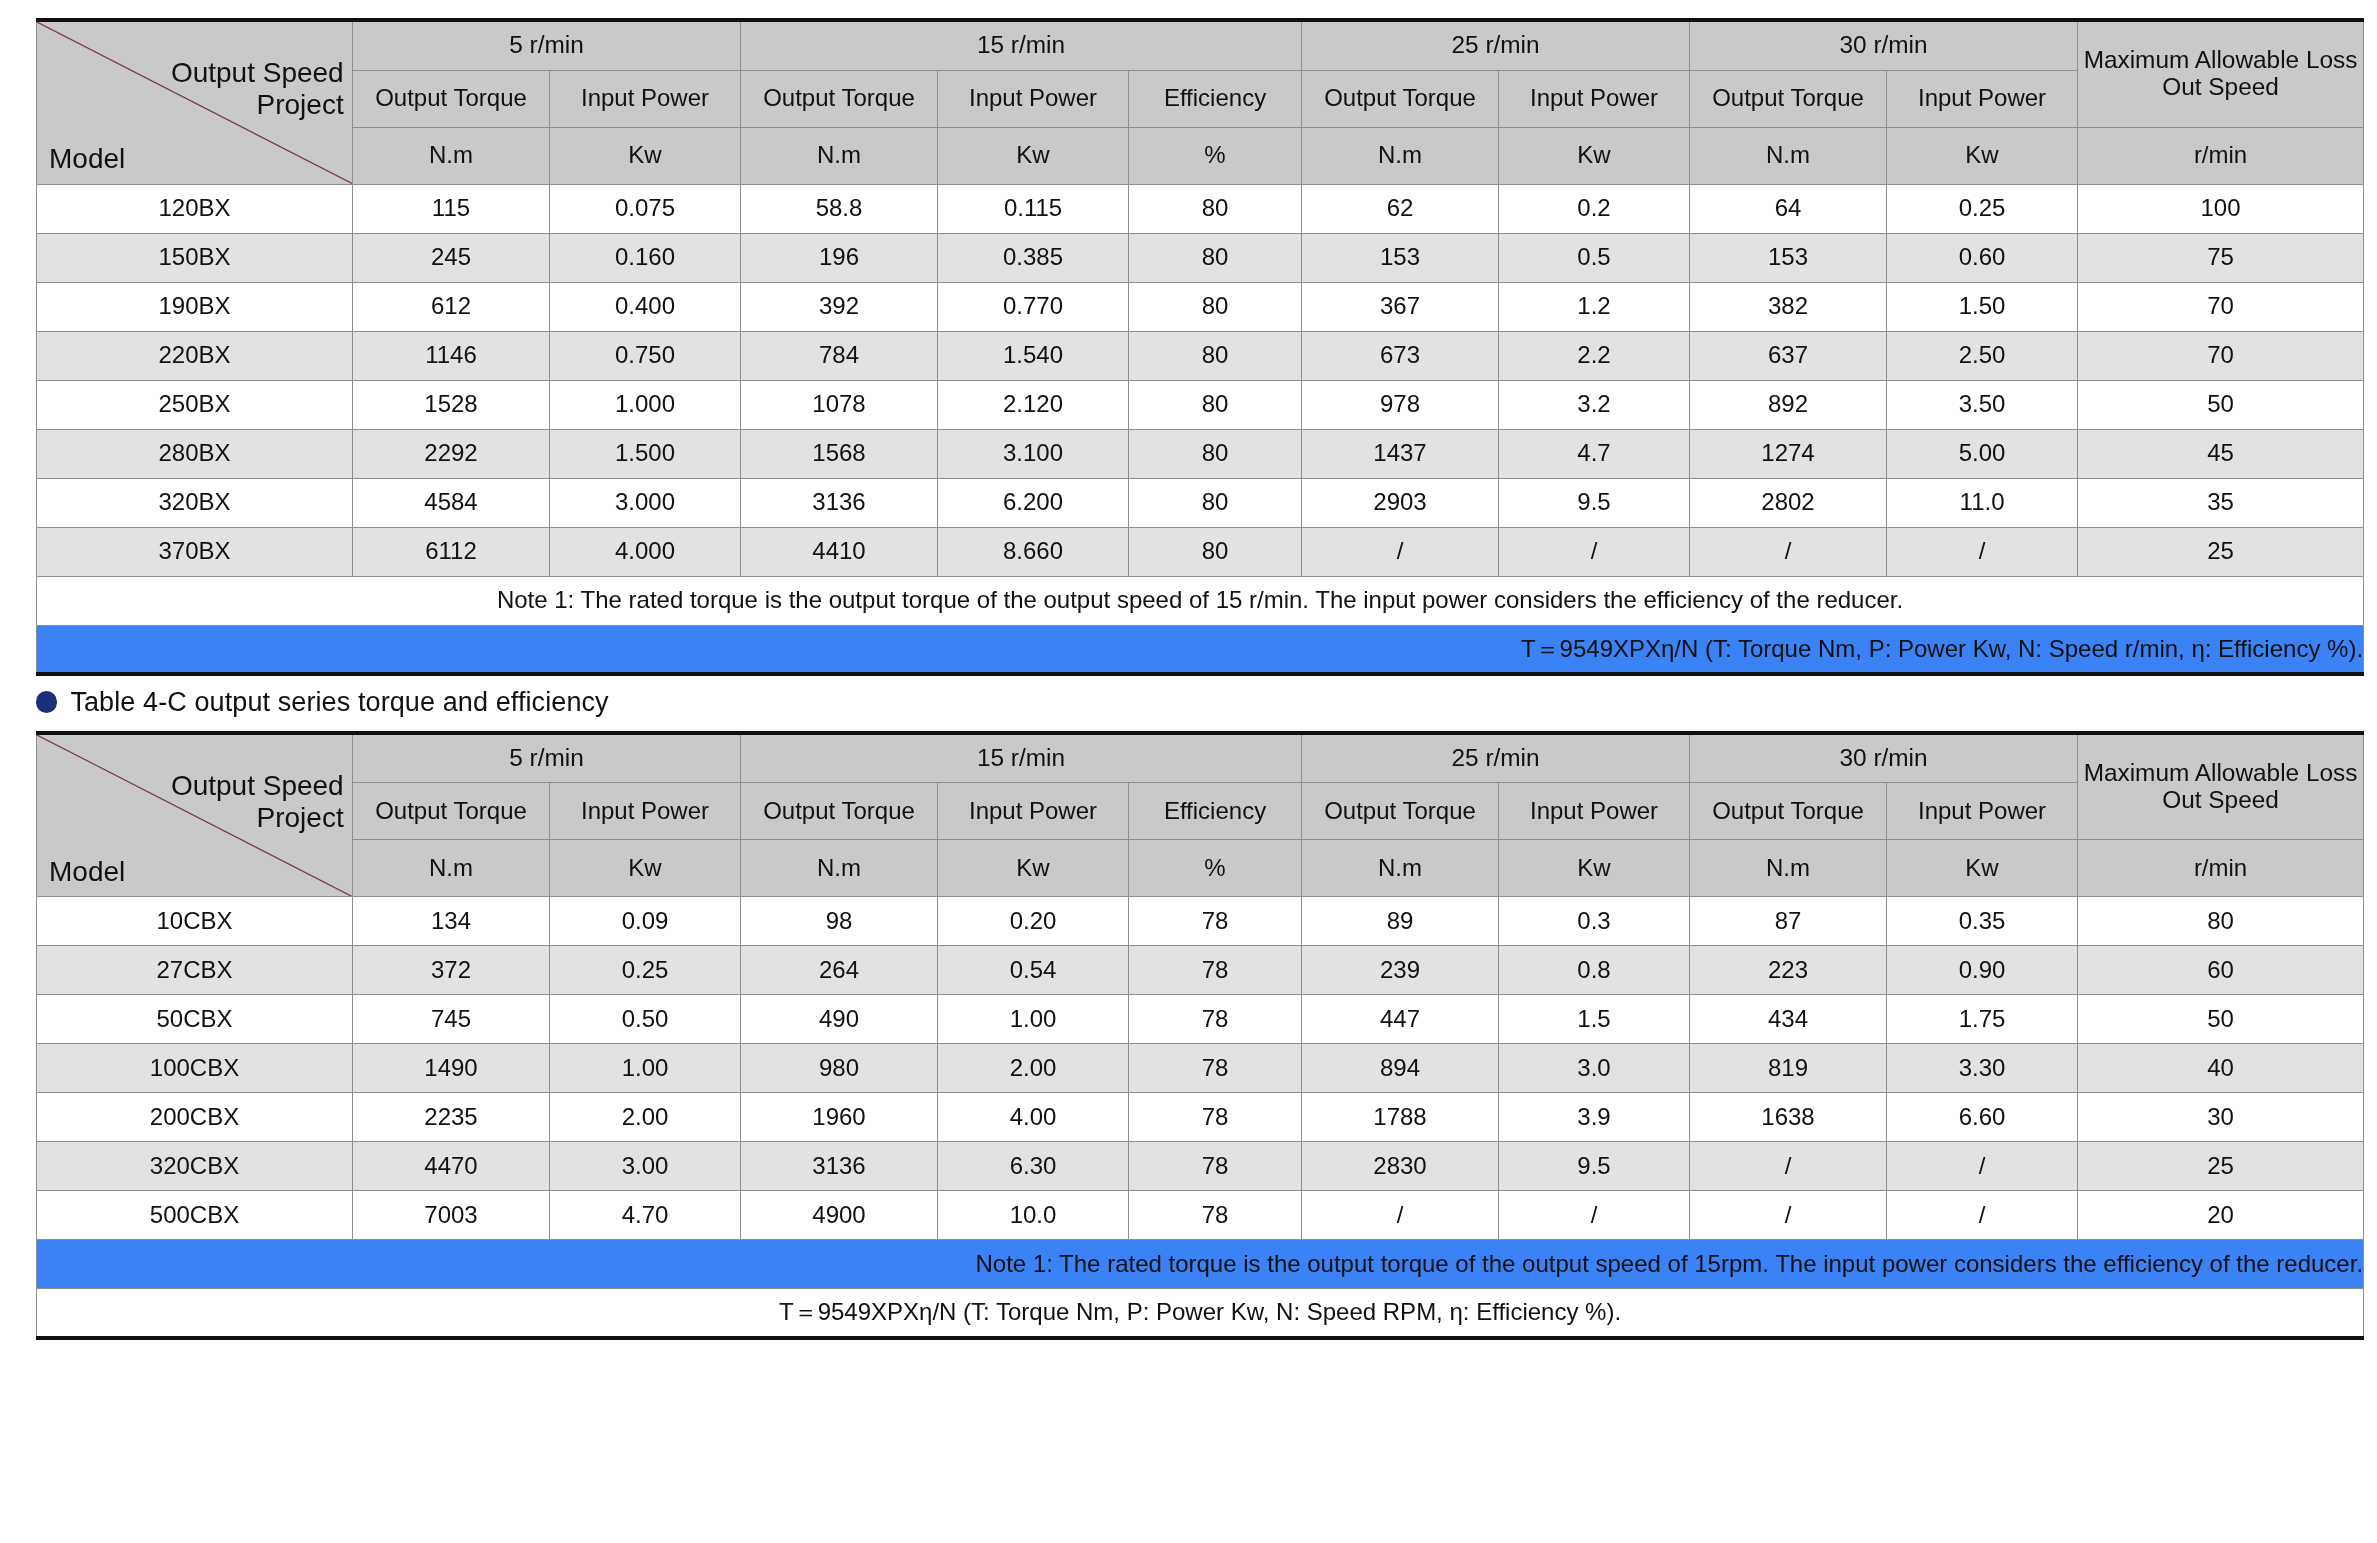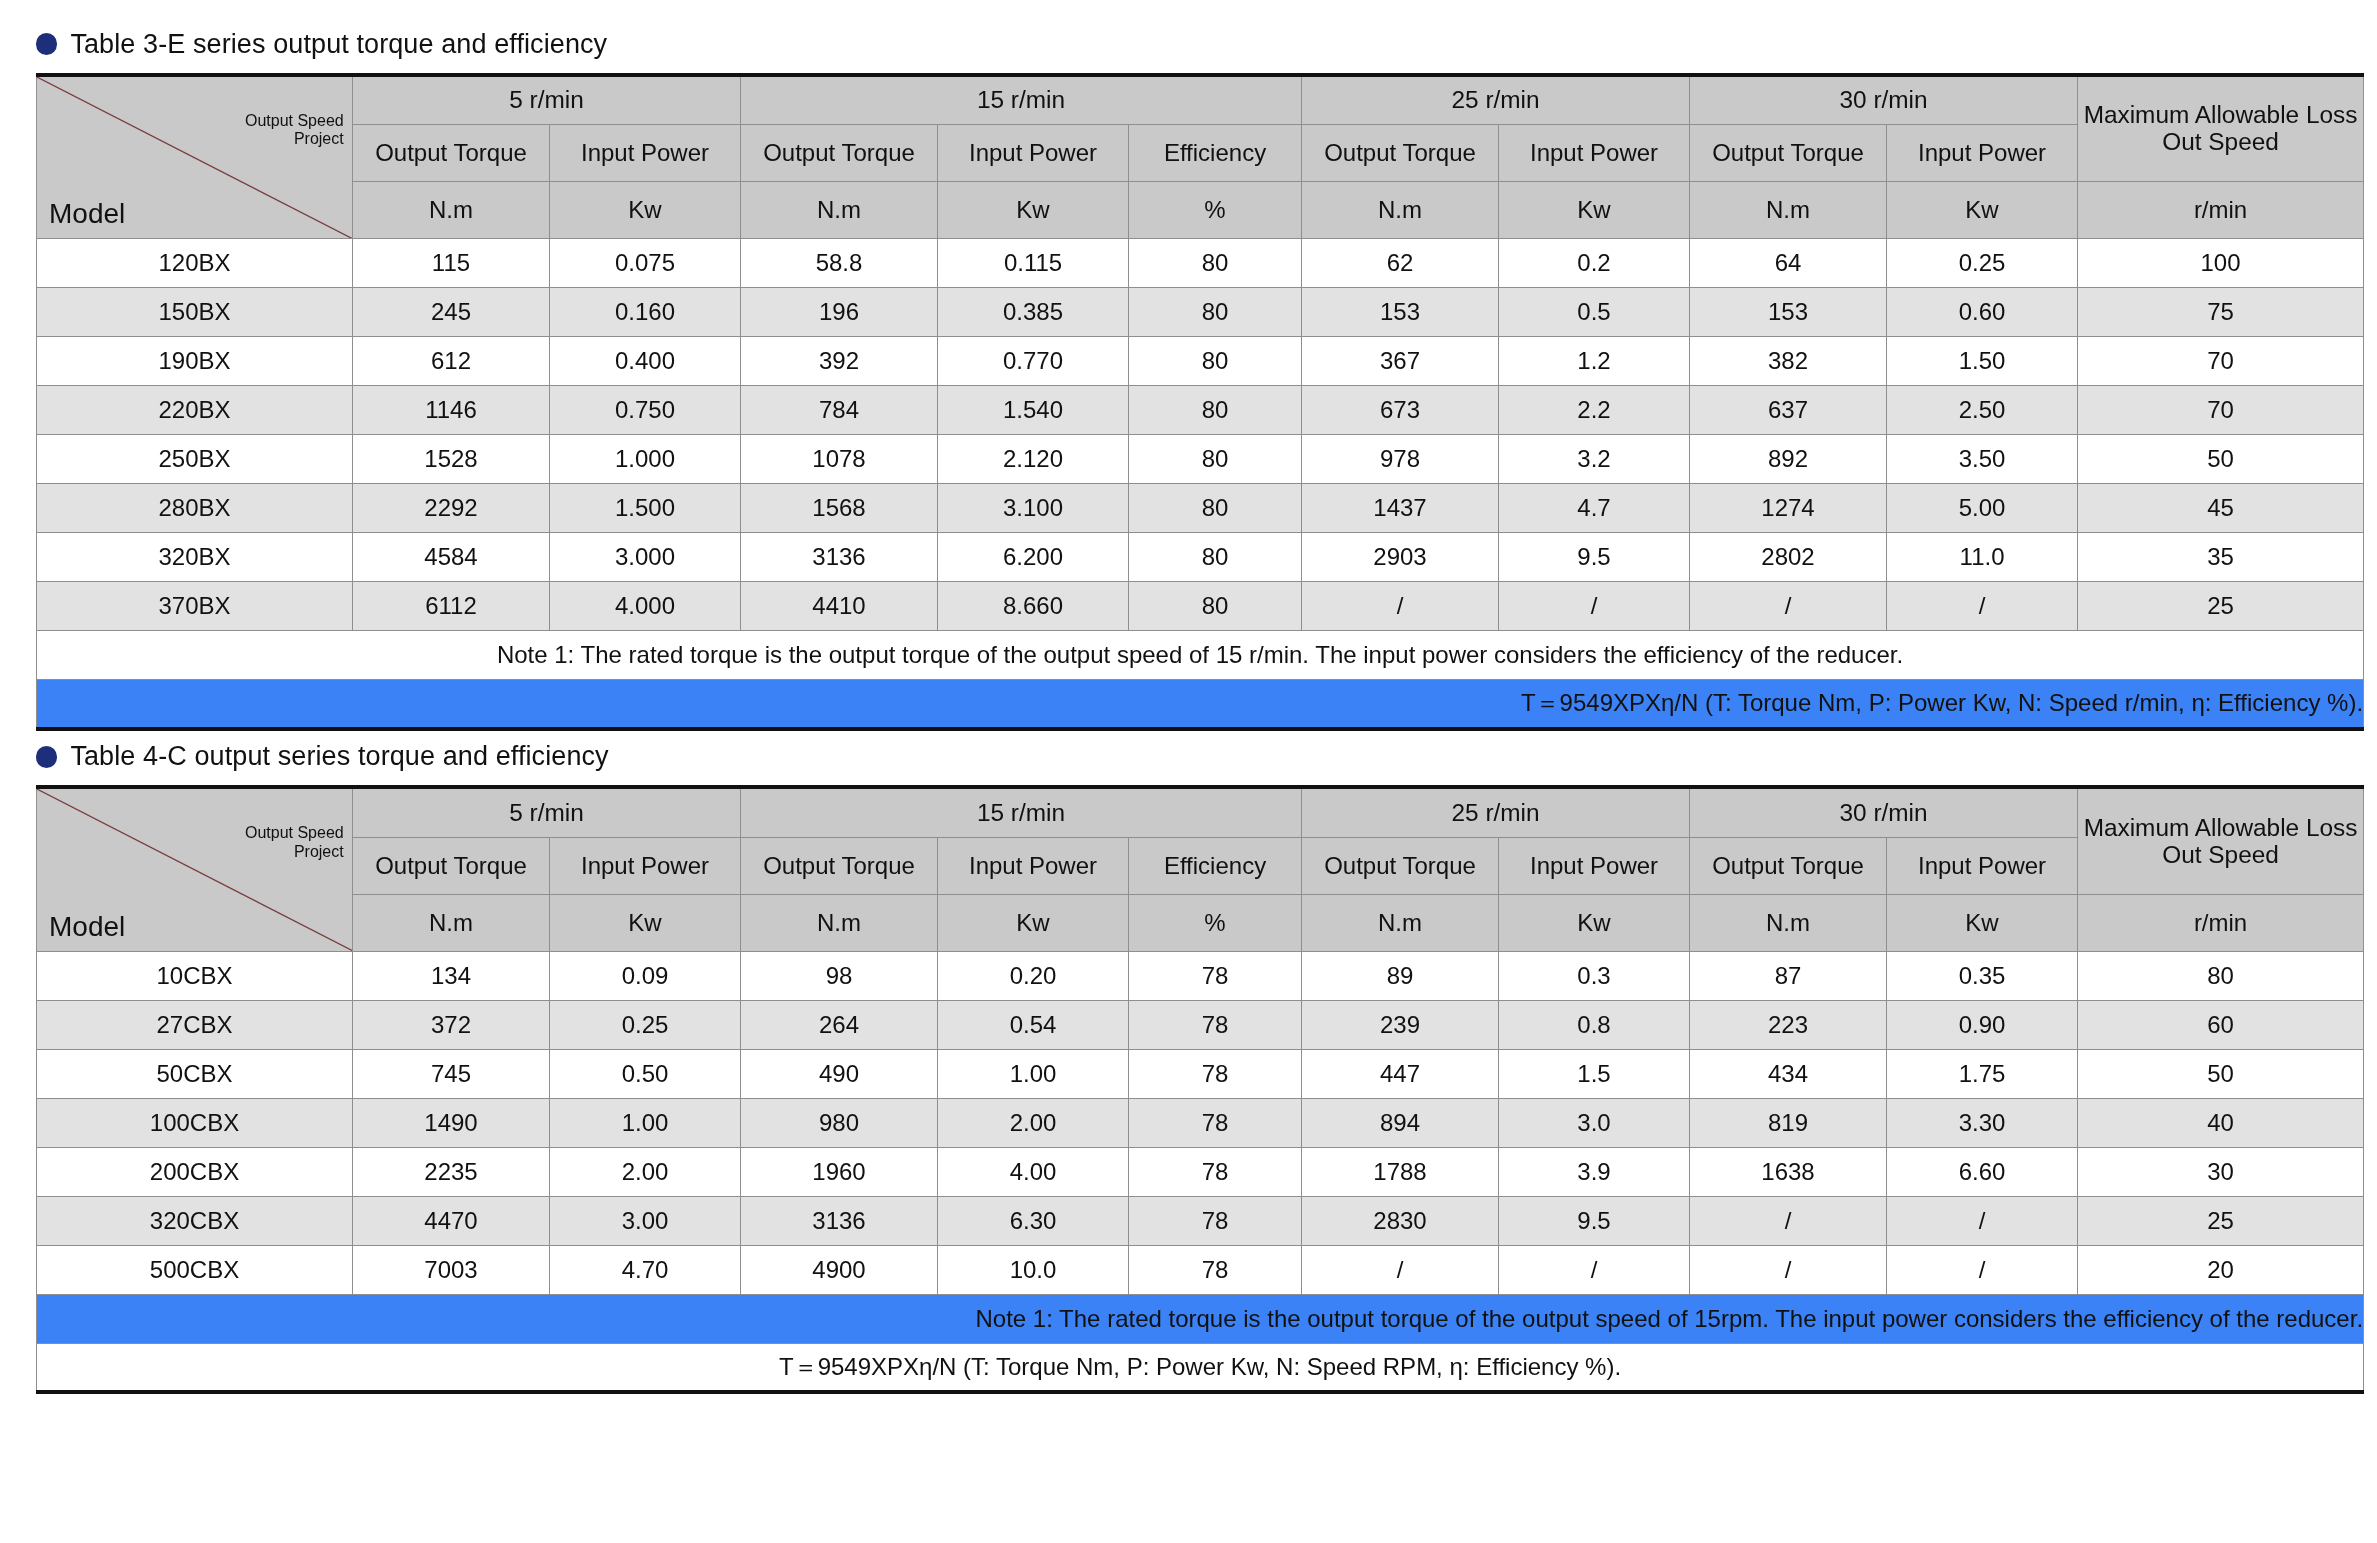--- a/index.html
+++ b/index.html
@@ -74,21 +74,21 @@
   .corner .diag {
     position: absolute;
     inset: 0;
     overflow: hidden;
   }
   .corner .diag svg { width: 100%; height: 100%; display: block; }
   .corner .lbl-speed {
     position: absolute;
     right: 8.3px;
     top: 35px;
-    font-size: 16px;
+    font-size: 28px;
     text-align: right;
     line-height: 1.15;
   }
   .corner .lbl-model {
     position: absolute;
     left: 12px;
     bottom: 8.3px;
     font-size: 28px;
   }
 
@@ -112,24 +112,20 @@
     border-right: none;
   }
   .note-row.shaded td { background: #3b82f6; text-align: right; }
   .note-row.plain td { background: #ffffff; }
 </style>
 </head>
 <body>
 
 <div id="root">
     <div class="section">
-      <div class="section-title">
-        <span class="bullet"></span>
-        <span class="section-title-text">Table 3-E series output torque and efficiency</span>
-      </div>
       <table class="spec">
         <colgroup>
           <col style="width: 316px;">
           <col style="width: 197px;">
           <col style="width: 191px;">
           <col style="width: 197px;">
           <col style="width: 191px;">
           <col style="width: 173px;">
           <col style="width: 197px;">
           <col style="width: 191px;">

